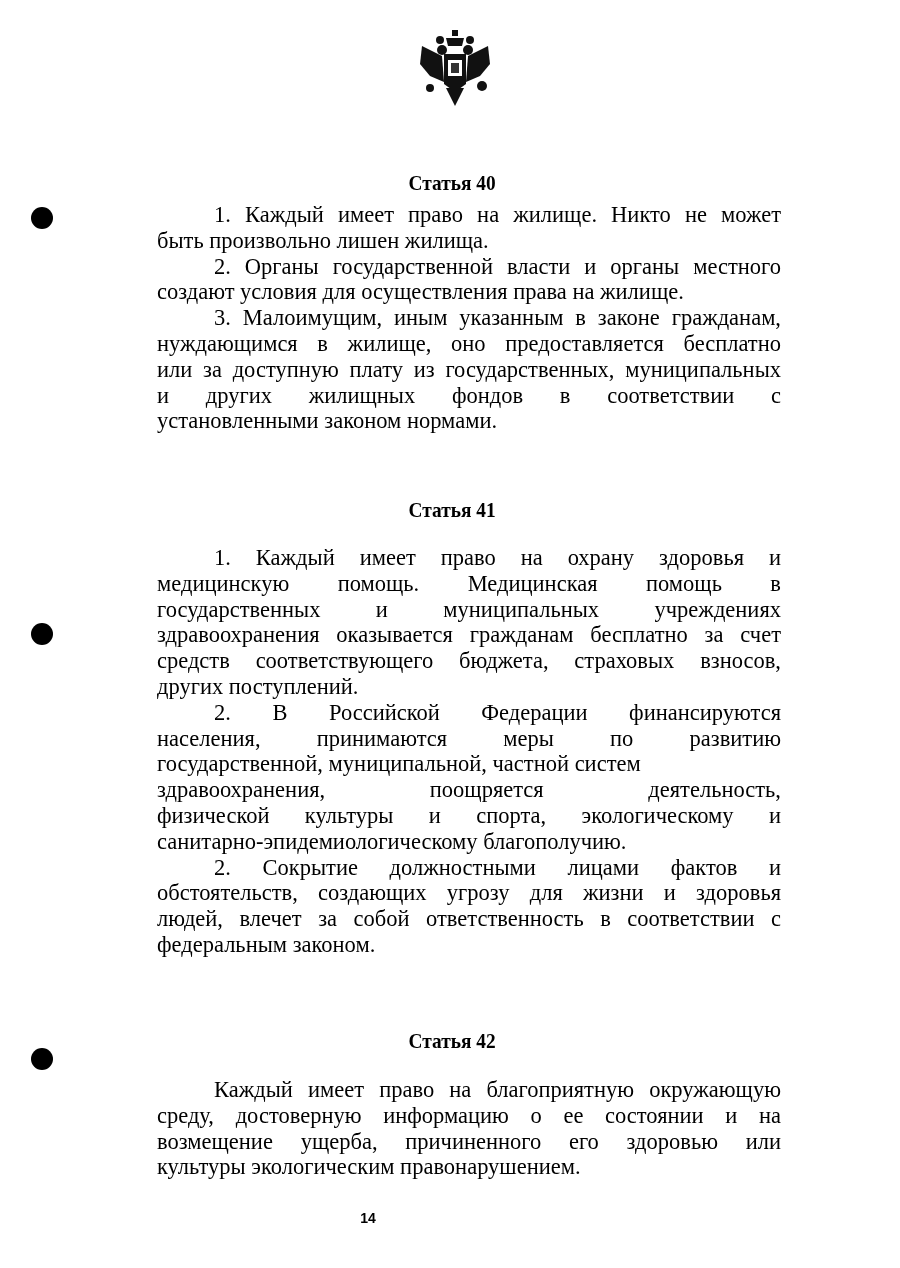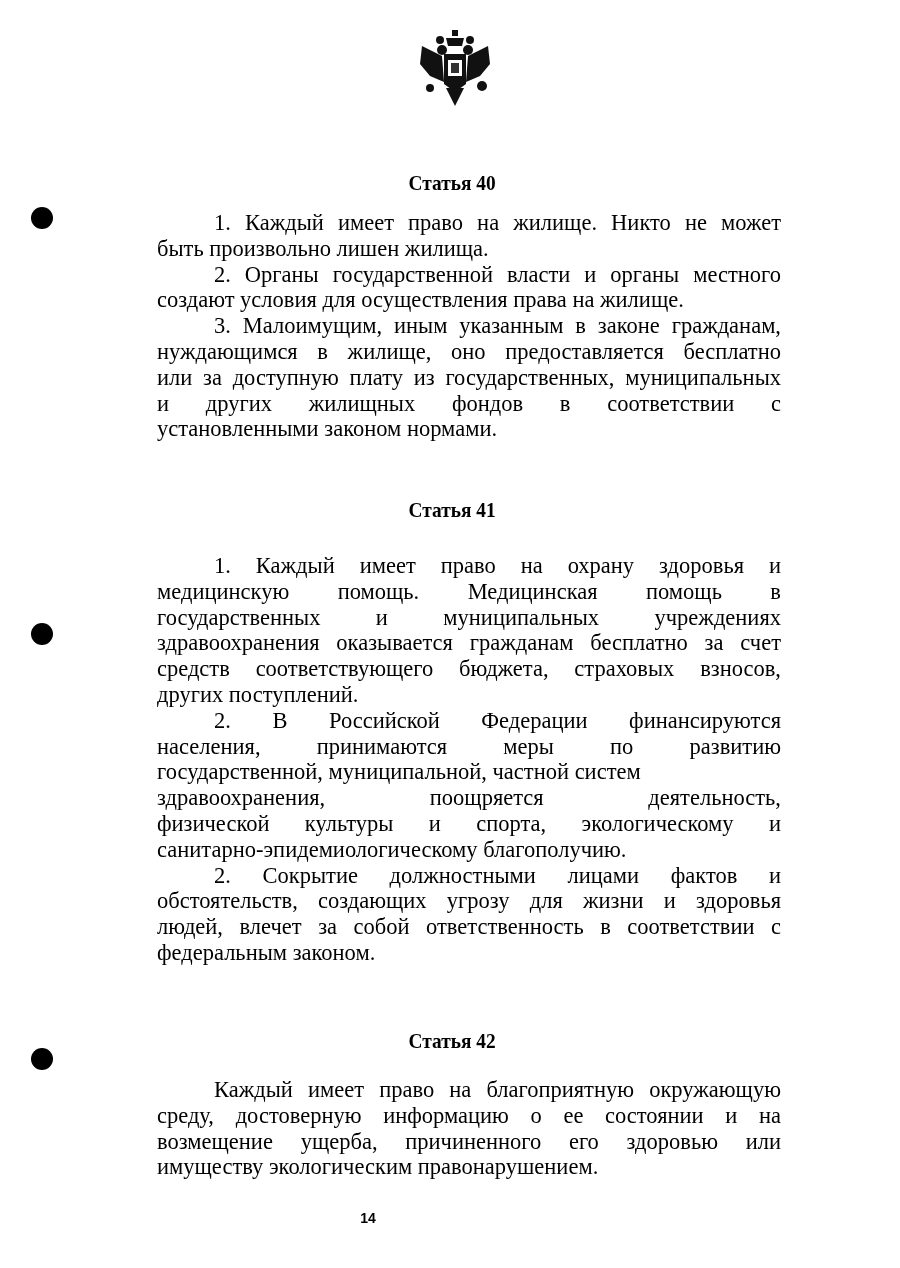--- a/index.html
+++ b/index.html
@@ -10,22 +10,22 @@
     .hole.h2 { top: 623px; }
     .hole.h3 { top: 1048px; }
     .heading { position: absolute; left: 0; width: 900px; text-align: center; font-family: "Liberation Serif", serif; font-weight: bold; font-size: 22px; transform: scaleX(0.88); transform-origin: 468px 0; }
     .h40 { top: 170px; }
     .h41 { top: 497px; }
     .h42 { top: 1028px; }
     .section { position: absolute; left: 157px; width: 624px; font-size: 22.5px; line-height: 25.8px; }
     .line { display: block; text-align: justify; text-align-last: justify; white-space: nowrap; }
     .line.last { text-align-last: left; }
     .line.first { text-indent: 57px; }
-    .s40 { top: 210px; }
-    .s41 { top: 545px; margin-top: 8px; }
+    .s40 { top: 202px; }
+    .s41 { top: 545px; }
     .s42 { top: 1077px; }
     .page-number { position: absolute; top: 1210px; left: 0; width: 736px; text-align: center; font-family: "Liberation Sans", sans-serif; font-size: 14px; font-weight: bold; }
   </style>
 </head>
 <body>
 
 <svg class="emblem" viewBox="0 0 86 84">
   <g fill="#111">
 
     <rect x="40" y="4" width="6" height="6"></rect>
@@ -84,16 +84,16 @@
   <span class="line">обстоятельств, создающих угрозу для жизни и здоровья</span>
   <span class="line">людей, влечет за собой ответственность в соответствии с</span>
   <span class="line last">федеральным законом.</span>
 </div>
 
 <div class="heading h42">Статья 42</div>
 <div class="section s42">
   <span class="line first">Каждый имеет право на благоприятную окружающую</span>
   <span class="line">среду, достоверную информацию о ее состоянии  и на</span>
   <span class="line">возмещение ущерба, причиненного его здоровью или</span>
-  <span class="line last">имуществу экологическим правонарушением.</span>
+  <span class="line last">культуры экологическим правонарушением.</span>
 </div>
 
 <div class="page-number">14</div>
 
 </body></html>

